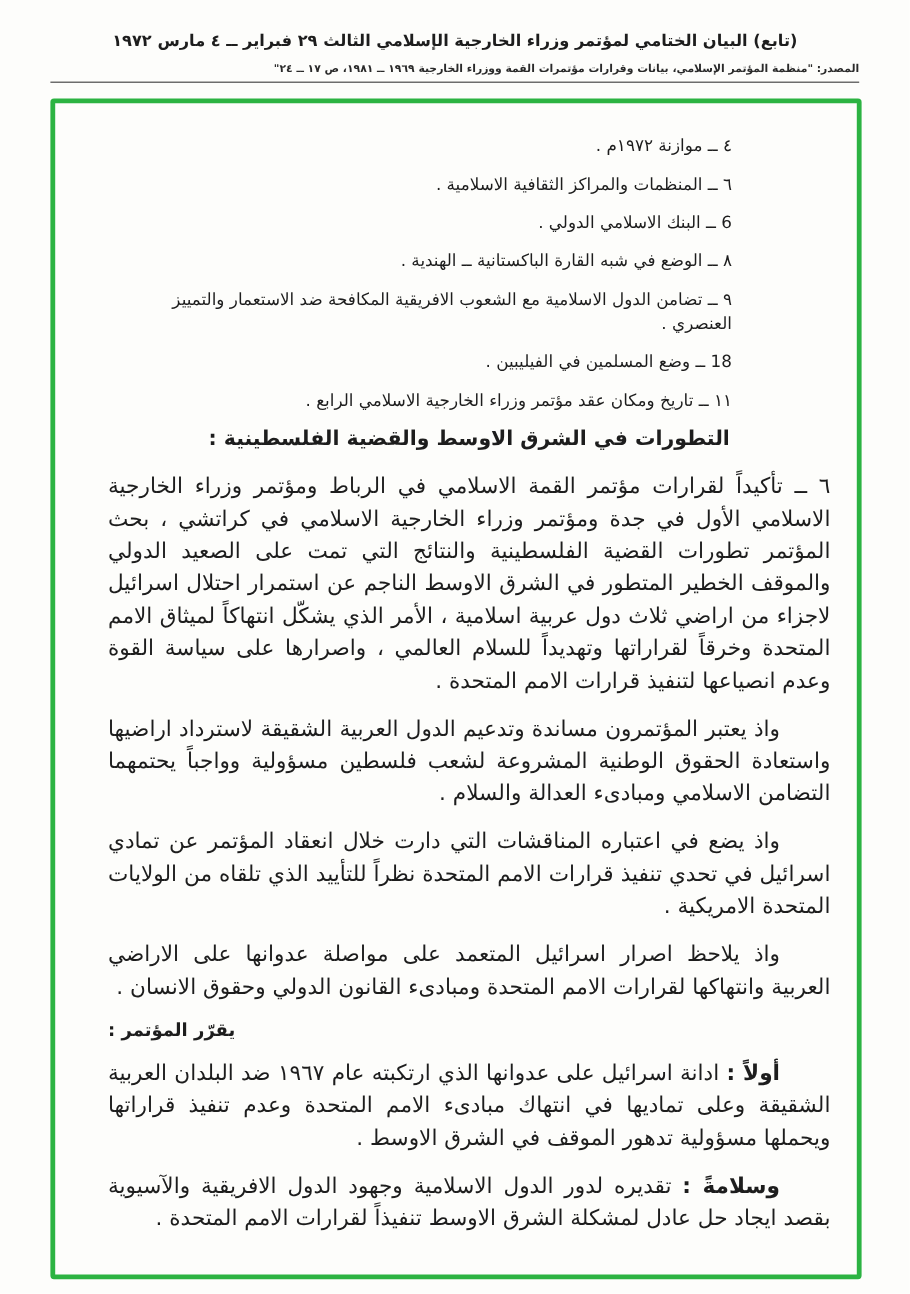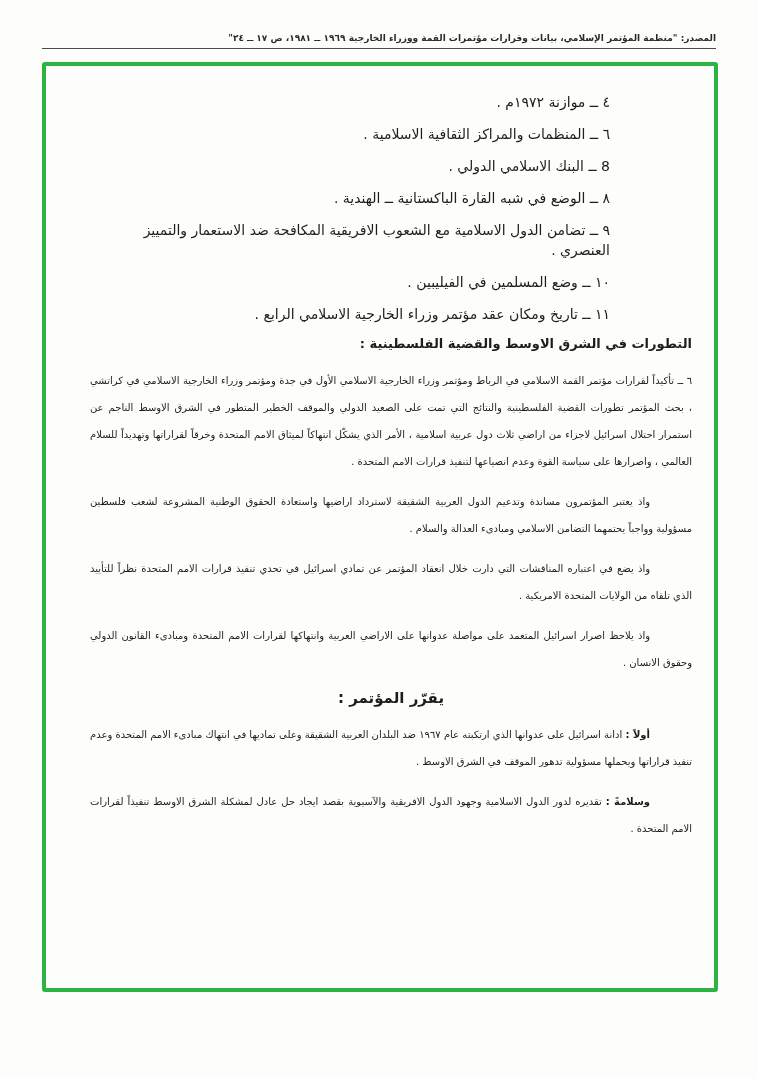--- a/index.html
+++ b/index.html
@@ -42,59 +42,60 @@
   }
   .agenda { list-style: none; margin-bottom: 8px; }
   .agenda li {
     font-size: 14px;
     line-height: 20px;
     margin-bottom: 12px;
     margin-right: 82px;
   }
   .agenda li.long { }
   .section-heading {
-    font-size: 13px;
+    font-size: 17px;
     font-weight: bold;
     margin: 4px 0 16px 0;
-    text-align: right;
+    text-align: center;
   }
   .para {
-    font-size: 10px;
+    font-size: 18px;
     line-height: 27px;
     text-align: justify;
     text-align-last: right;
     margin-bottom: 13px;
     margin-top: 12px;
   }
   .para.indent { text-indent: 42px; }
   .decree-heading {
     font-size: 15px;
     font-weight: bold;
     margin: 6px 0 14px 0;
-    text-align: center;
+    text-align: left;
   }
   .decision strong { font-weight: bold; }
 </style>
 </head>
 <body>
 
 <header class="doc-header">
+  <h1 class="doc-title">(تابع) البيان الختامي لمؤتمر وزراء الخارجية الإسلامي الثالث ٢٩ فبراير ــ ٤ مارس ١٩٧٢</h1>
   <div class="source-line">المصدر: "منظمة المؤتمر الإسلامي، بيانات وقرارات مؤتمرات القمة ووزراء الخارجية ١٩٦٩ ــ ١٩٨١، ص ١٧ ــ ٢٤"</div>
   <div class="header-rule"></div>
 </header>
 
 <div class="highlight-box">
 
   <ul class="agenda">
     <li>٤ ــ موازنة ١٩٧٢م .</li>
     <li>٦ ــ المنظمات والمراكز الثقافية الاسلامية .</li>
-    <li>8 ــ البنك الاسلامي الدولي .</li>
+    <li>6 ــ البنك الاسلامي الدولي .</li>
     <li>٨ ــ الوضع في شبه القارة الباكستانية ــ الهندية .</li>
     <li class="long">٩ ــ تضامن الدول الاسلامية مع الشعوب الافريقية المكافحة ضد الاستعمار والتمييز العنصري .</li>
-    <li>١٠ ــ وضع المسلمين في الفيليبين .</li>
+    <li>18 ــ وضع المسلمين في الفيليبين .</li>
     <li>١١ ــ تاريخ ومكان عقد مؤتمر وزراء الخارجية الاسلامي الرابع .</li>
   </ul>
 
   <h2 class="section-heading">التطورات في الشرق الاوسط والقضية الفلسطينية :</h2>
 
   <p class="para">٦ ــ تأكيداً لقرارات مؤتمر القمة الاسلامي في الرباط ومؤتمر وزراء الخارجية الاسلامي الأول في جدة ومؤتمر وزراء الخارجية الاسلامي في كراتشي ، بحث المؤتمر تطورات القضية الفلسطينية والنتائج التي تمت على الصعيد الدولي والموقف الخطير المتطور في الشرق الاوسط الناجم عن استمرار احتلال اسرائيل لاجزاء من اراضي ثلاث دول عربية اسلامية ، الأمر الذي يشكّل انتهاكاً لميثاق الامم المتحدة وخرقاً لقراراتها وتهديداً للسلام العالمي ، واصرارها على سياسة القوة وعدم انصياعها لتنفيذ قرارات الامم المتحدة .</p>
   <p class="para indent">واذ يعتبر المؤتمرون مساندة وتدعيم الدول العربية الشقيقة لاسترداد اراضيها واستعادة الحقوق الوطنية المشروعة لشعب فلسطين مسؤولية وواجباً يحتمهما التضامن الاسلامي ومبادىء العدالة والسلام .</p>
   <p class="para indent">واذ يضع في اعتباره المناقشات التي دارت خلال انعقاد المؤتمر عن تمادي اسرائيل في تحدي تنفيذ قرارات الامم المتحدة نظراً للتأييد الذي تلقاه من الولايات المتحدة الامريكية .</p>
   <p class="para indent">واذ يلاحظ اصرار اسرائيل المتعمد على مواصلة عدوانها على الاراضي العربية وانتهاكها لقرارات الامم المتحدة ومبادىء القانون الدولي وحقوق الانسان .</p>
 

